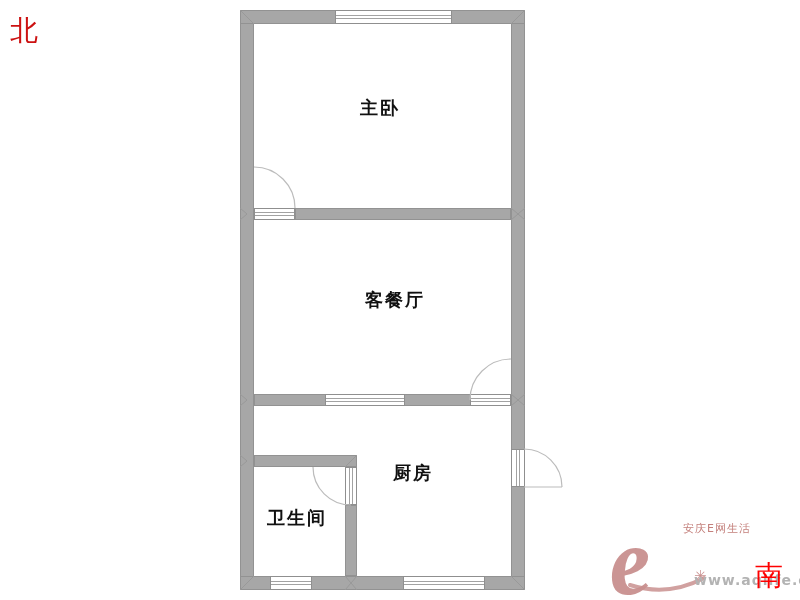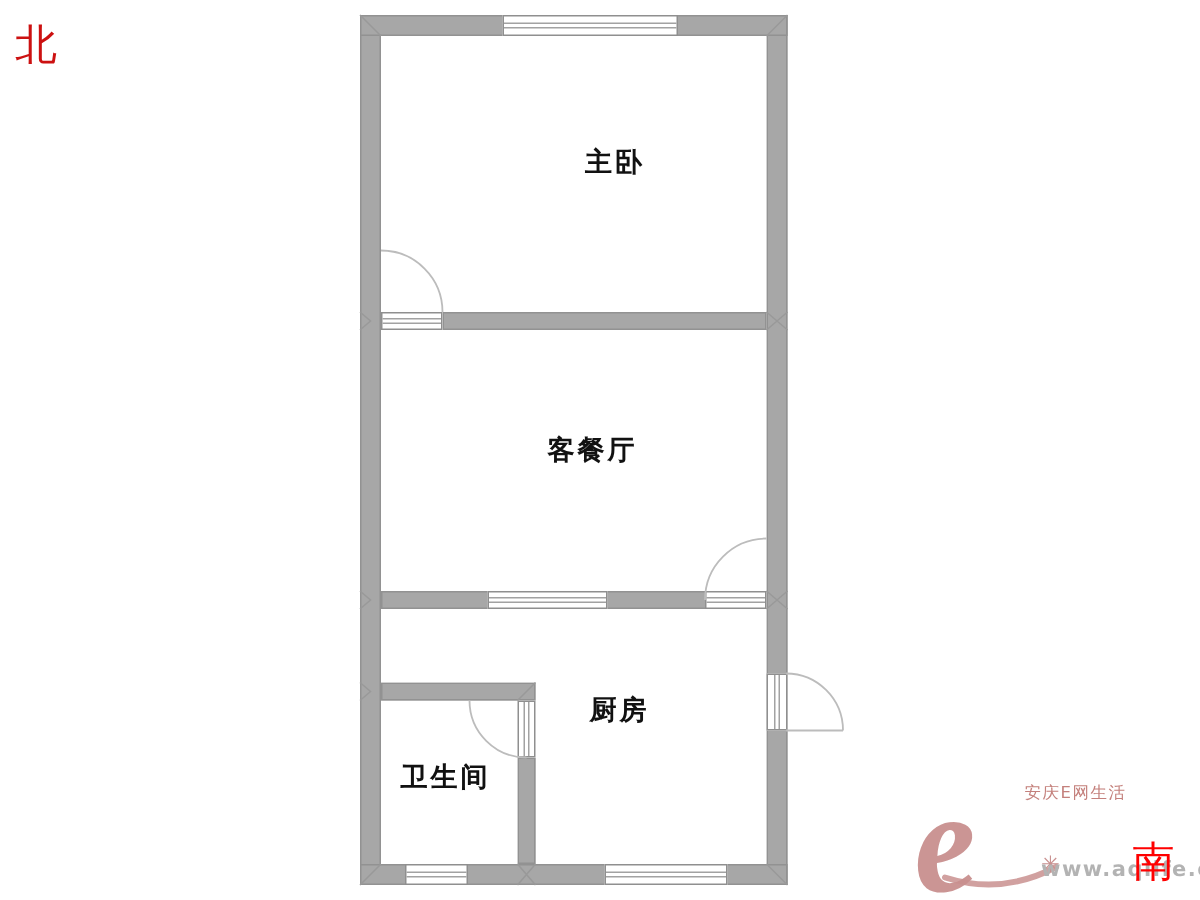--- a/index.html
+++ b/index.html
@@ -67,21 +67,21 @@
     <path d="M524,449 A38,38 0 0 1 562,487 M524,487 L562,487" fill="none" stroke="#bcbcbc" stroke-width="1.2"></path>
     <path d="M240,10 L254,24 M525,10 L511,24 M240,590 L254,576 M525,590 L511,576
              M511,208 L518,214 L511,220 M525,208 L518,214 M518,214 L525,220
              M511,394 L518,400 L511,406 M525,394 L518,400 M518,400 L525,406
              M240,208 L247,214 L240,220 M240,394 L247,400 L240,406
              M240,455 L247,461 L240,467 M357,455 L345,467
              M345,576 L351,583 L357,576 M345,590 L351,583 M351,583 L357,590" fill="none" stroke="#999999" stroke-width="1"></path>
     <path d="M630,585 Q668,597 704,578" fill="none" stroke="#c9908f" stroke-width="4" stroke-linecap="round" opacity="0.85"></path>
   </svg>
 
-  <div class="room-label" style="left:360px;top:96px;margin-left:30px;">主卧</div>
+  <div class="room-label" style="left:360px;top:96px;">主卧</div>
   <div class="room-label" style="left:365px;top:288px;">客餐厅</div>
   <div class="room-label" style="left:393px;top:461px;">厨房</div>
   <div class="room-label" style="left:267px;top:506px;text-align:right;">卫生间</div>
 
   <div class="wm-logo">e</div>
   <div class="wm-spark">✳</div>
   <div class="wm-title">安庆E网生活</div>
   <div class="wm-url">www.aqlife.com</div>
 
   <div class="compass south">南</div>

